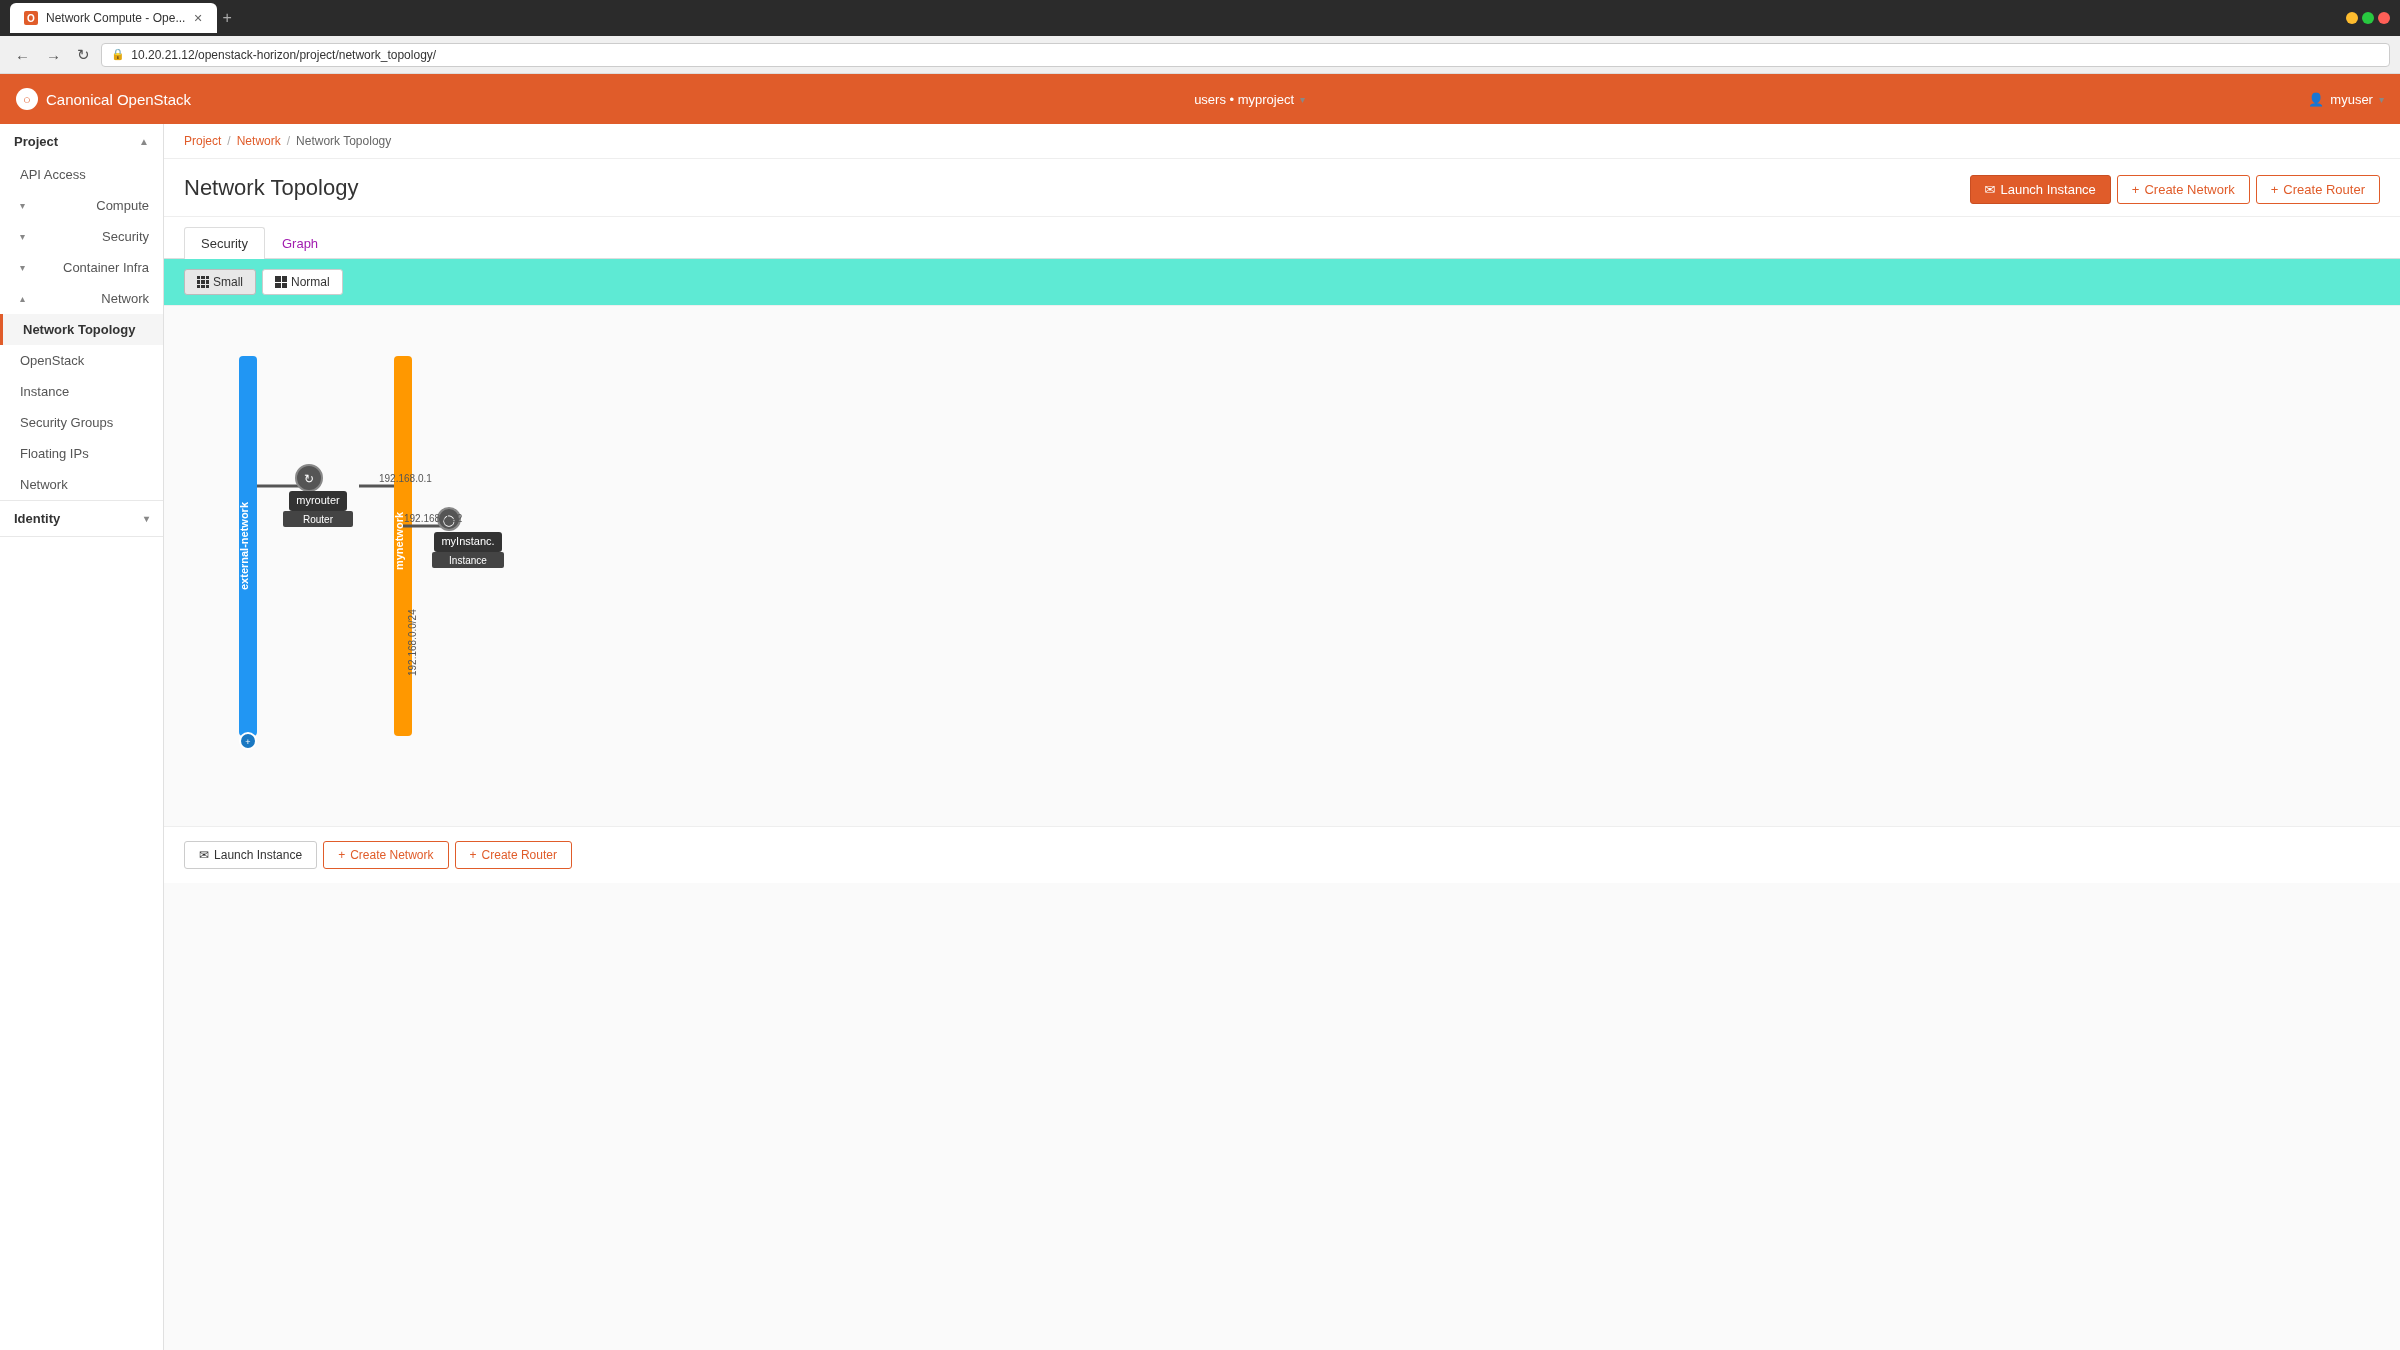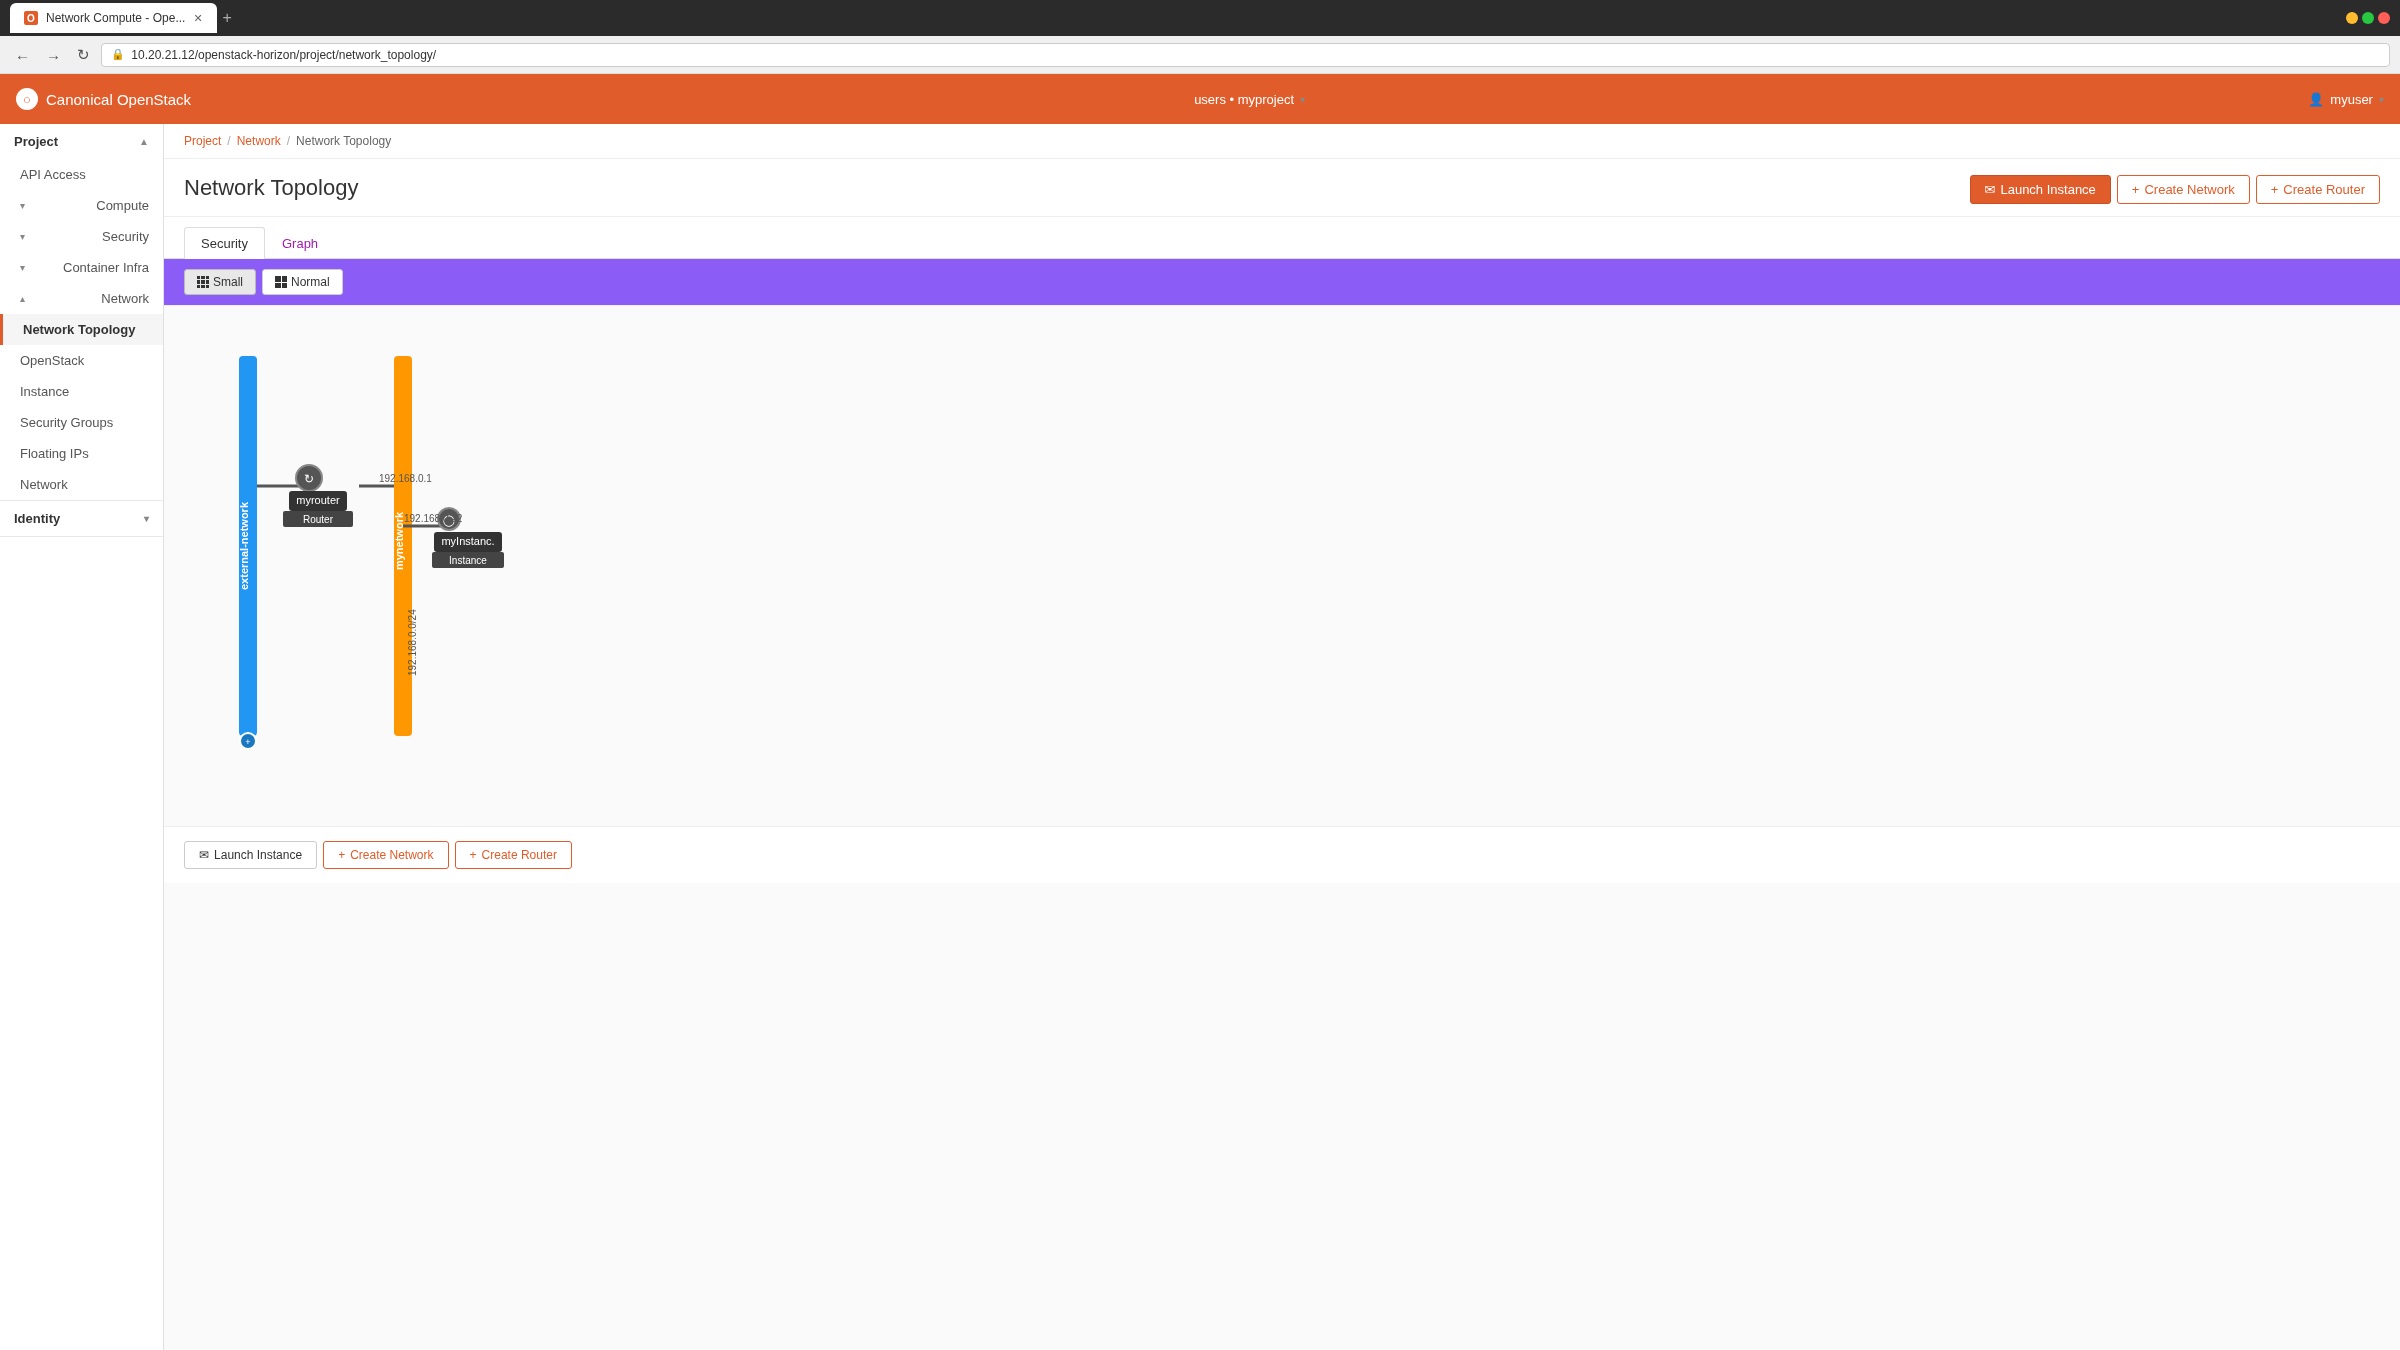--- a/index.html
+++ b/index.html
@@ -48,21 +48,21 @@
     .btn { padding: 6px 14px; border-radius: 3px; font-size: 13px; cursor: pointer; display: inline-flex; align-items: center; gap: 5px; border: 1px solid transparent; }
     .btn-primary { background: #e05c2a; color: #fff; border-color: #c94e22; }
     .btn-default { background: #fff; color: #333; border-color: #ccc; }
 
     
     .tabs-bar { padding: 10px 20px 0 20px; background: #fff; display: flex; gap: 0; border-bottom: 1px solid #ddd; }
     .tab { padding: 8px 16px; font-size: 13px; cursor: pointer; color: #a21caf; border: 1px solid transparent; border-bottom: none; margin-bottom: -1px; border-radius: 3px 3px 0 0; }
     .tab.active { background: #fff; border-color: #ddd; color: #333; font-weight: 500; }
 
     
-    .view-controls { padding: 10px 20px; background: #8b5cf6; border-bottom: 1px solid #eee; display: flex; gap: 6px; }
+    .view-controls { padding: 10px 20px; background: #5eead4; border-bottom: 1px solid #eee; display: flex; gap: 6px; }
     .view-btn { padding: 5px 12px; border: 1px solid #ccc; border-radius: 3px; font-size: 12px; cursor: pointer; background: #fff; color: #333; display: flex; align-items: center; gap: 4px; }
     .view-btn.active { background: #e8e8e8; border-color: #bbb; }
 
     
     .topology-canvas { padding: 20px; min-height: 500px; position: relative; overflow: hidden; }
 
     
     .network-viz { position: relative; width: 100%; height: 500px; }
 
     

